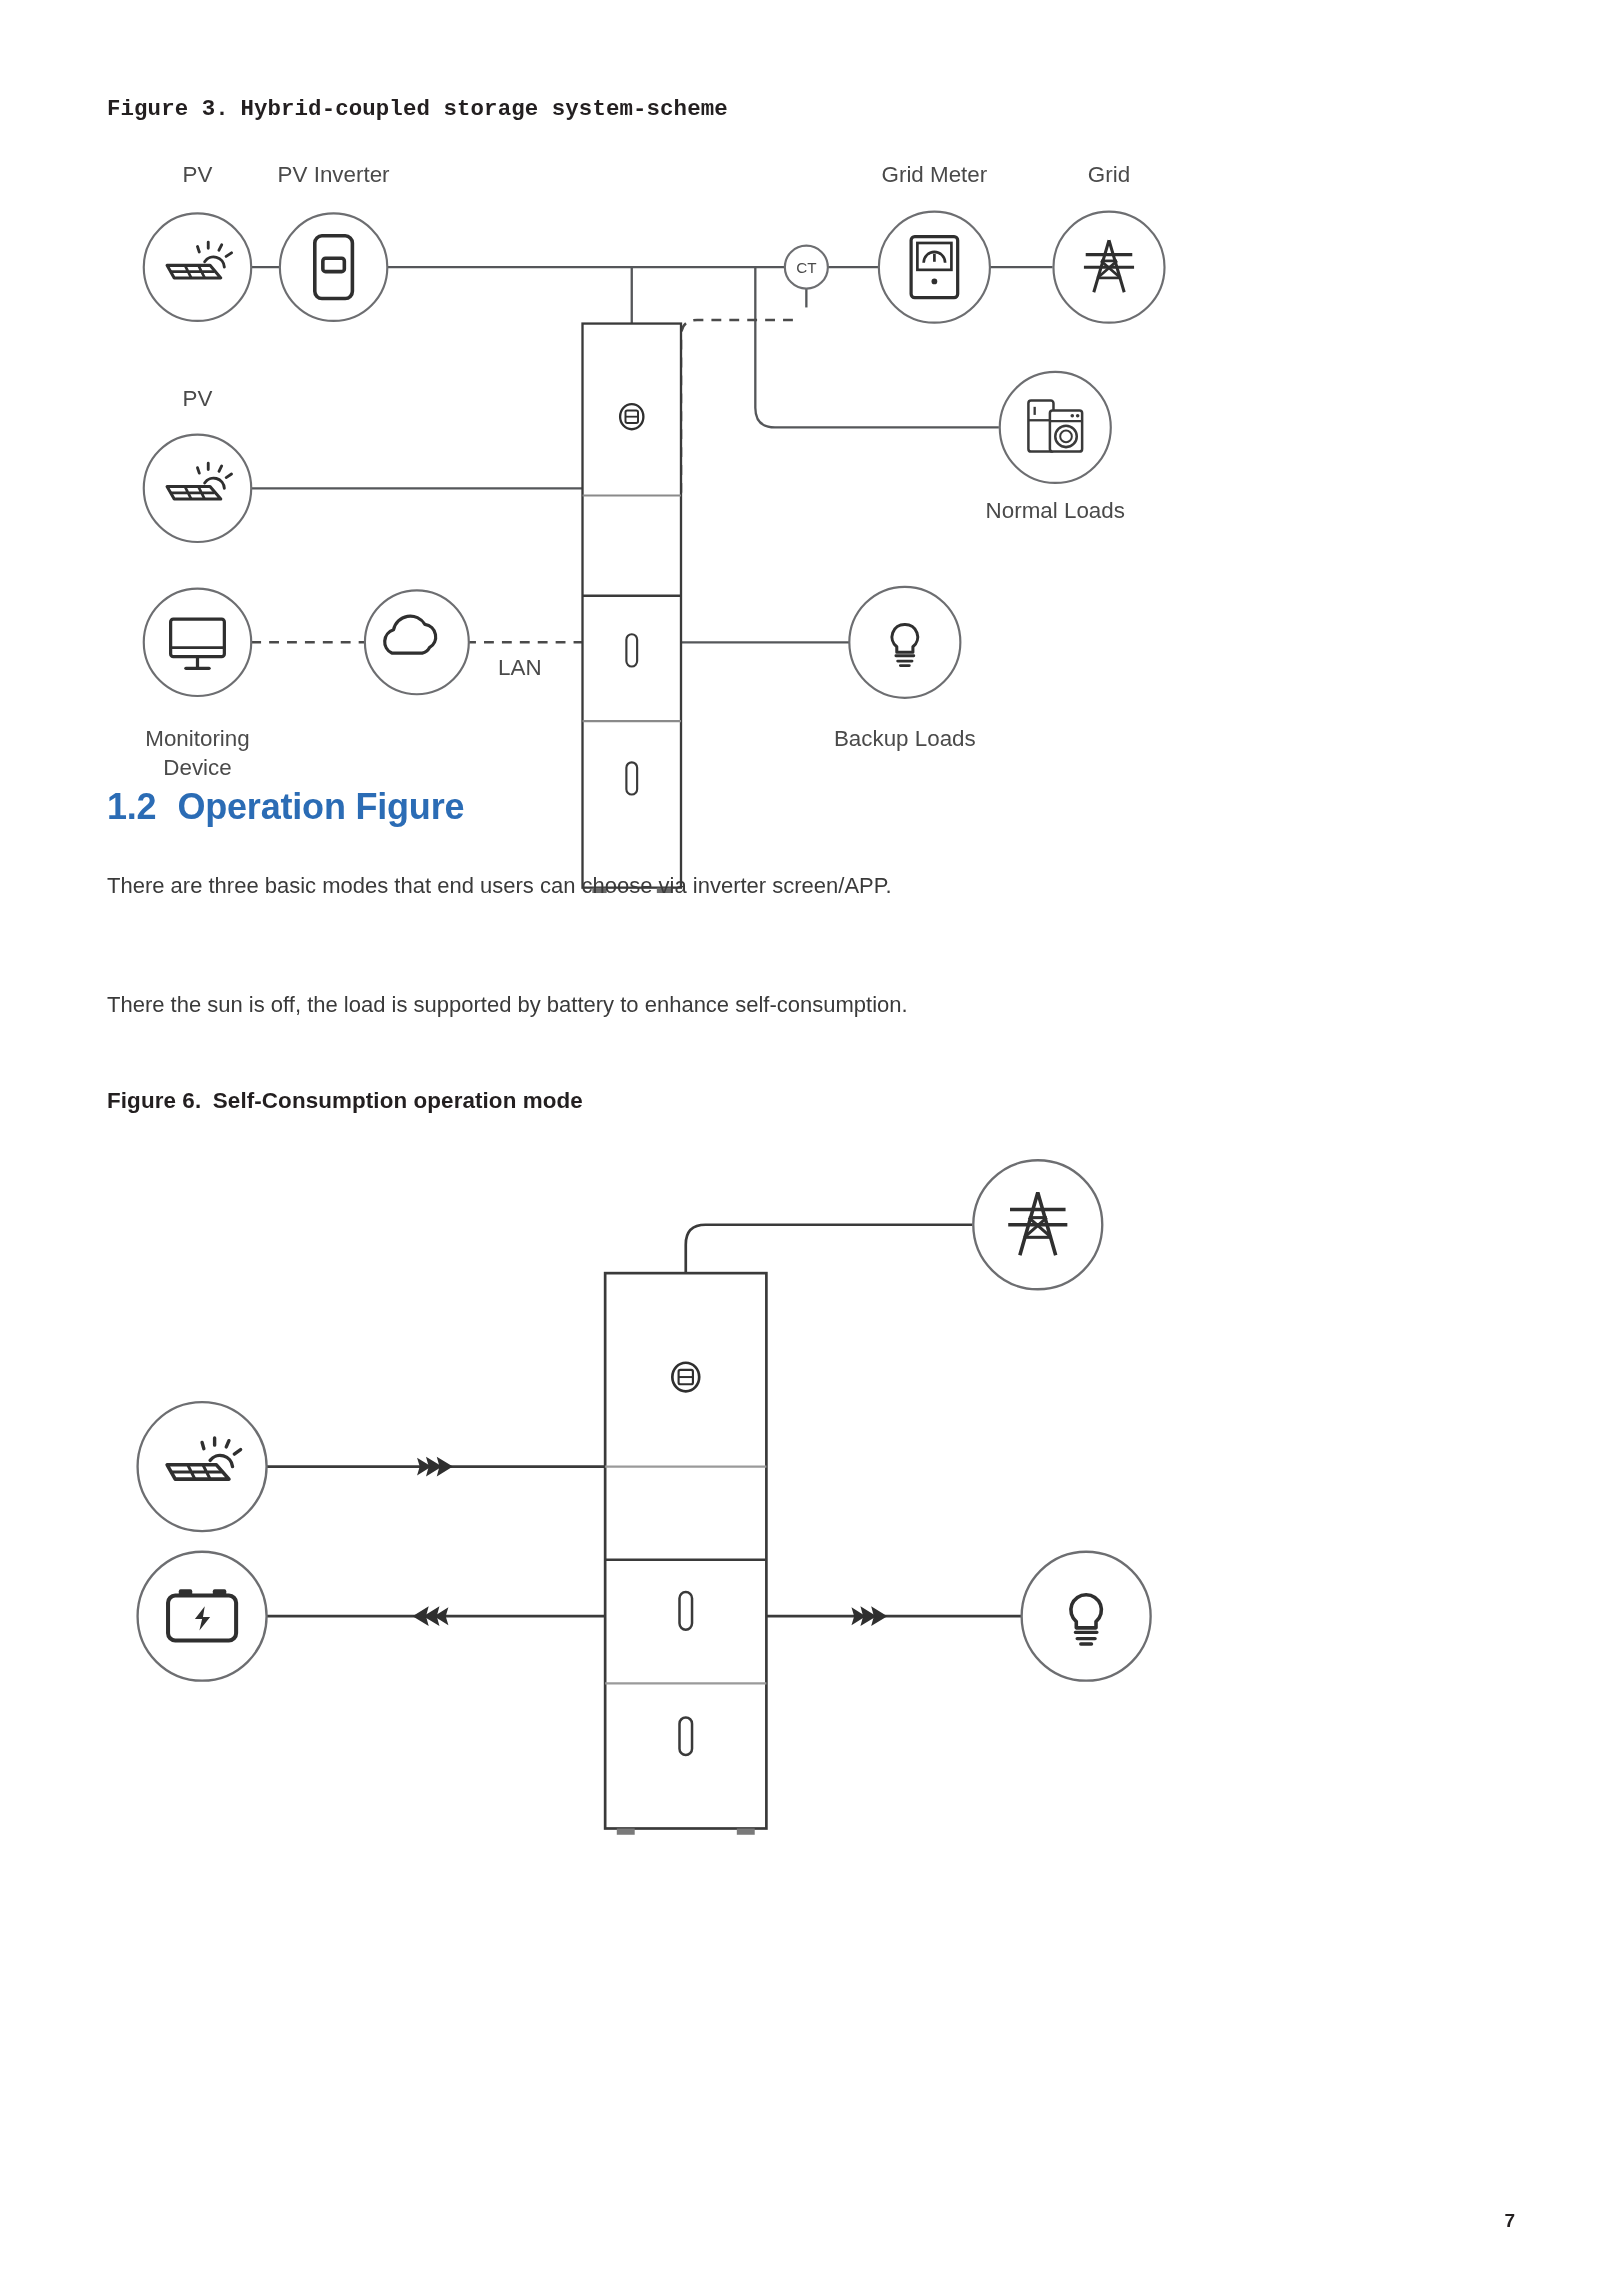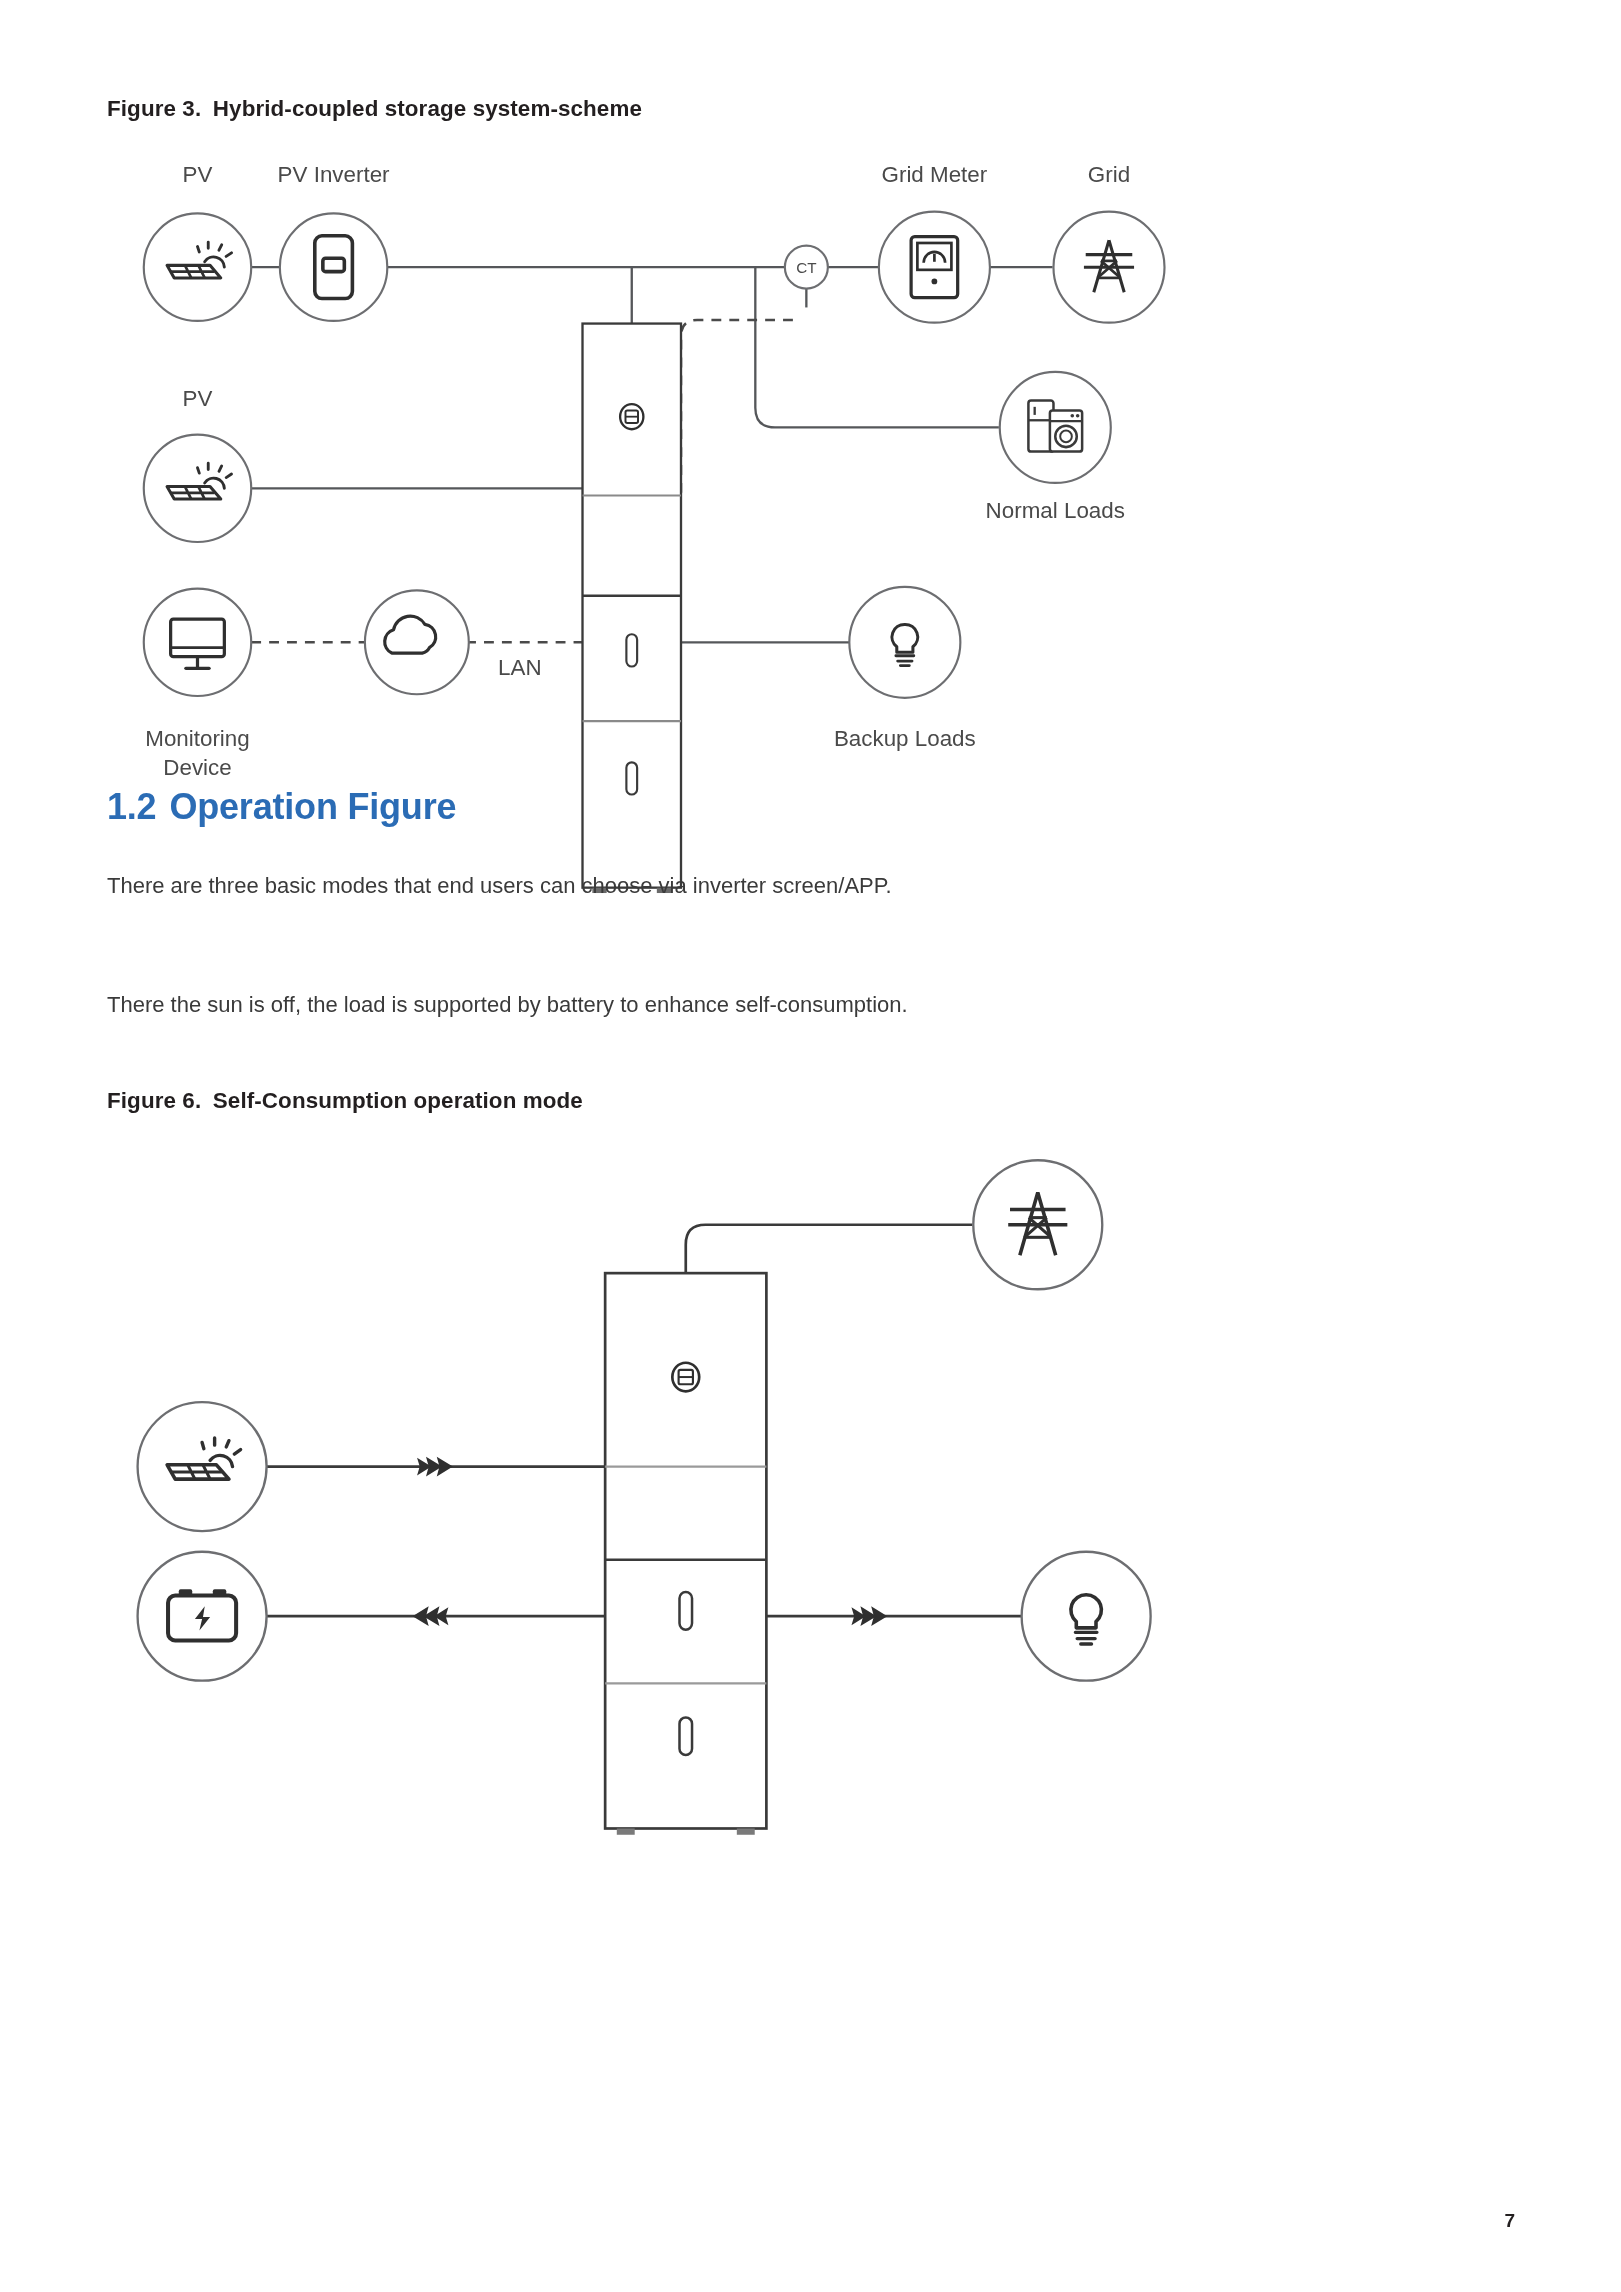--- a/index.html
+++ b/index.html
@@ -33,21 +33,21 @@
   .fig-caption .fig-num { margin-right: 11.6px; }
 
   .sec-head {
     position: absolute;
     color: #2b6cb5;
     font-weight: bold;
     font-size: 36px;
     letter-spacing: -0.2px;
     white-space: nowrap;
   }
-  .sec-head .sec-num { margin-right: 13px; }
+  .sec-head .sec-num { margin-right: 21px; }
 
   .body-p {
     position: absolute;
     font-size: 22px;
     line-height: 30px;
     color: #3a3a3a;
     font-weight: 400;
   }
   .body-p b { color: #1a1a1a; font-weight: bold; }
 
@@ -73,21 +73,21 @@
     font-family: "Liberation Sans", sans-serif;
     font-size: 17px;
     fill: #4a4a4a;
   }
 </style>
 </head>
 <body>
 
 <div class="page">
 
-  <div class="fig-caption" style="left:107px; top:96px;">
+  <div class="fig-caption" style="left:107px; top:96px;font-family:Liberation Mono, monospace;">
     <span class="fig-num">Figure 3.</span><span>Hybrid-coupled storage system-scheme</span>
   </div>
 
   <div class="diagram" style="left:99px; top:148px;">
     <svg width="1164" height="609" viewBox="0 0 1300 680">
       <defs>
         <g id="f3-solar">
           <path d="M-26 12 L-34 -2 L14 -2 L26 12 Z" fill="none" stroke="#2f2f2f" stroke-width="3.4" stroke-linejoin="round"></path>
           <path d="M-30 5 L19 5 M-14 -2 L-7 12 M1 -2 L8 12" fill="none" stroke="#2f2f2f" stroke-width="3"></path>
           <path d="M8 -6 a12 12 0 0 1 22 6" fill="none" stroke="#2f2f2f" stroke-width="3.2" stroke-linecap="round"></path>

